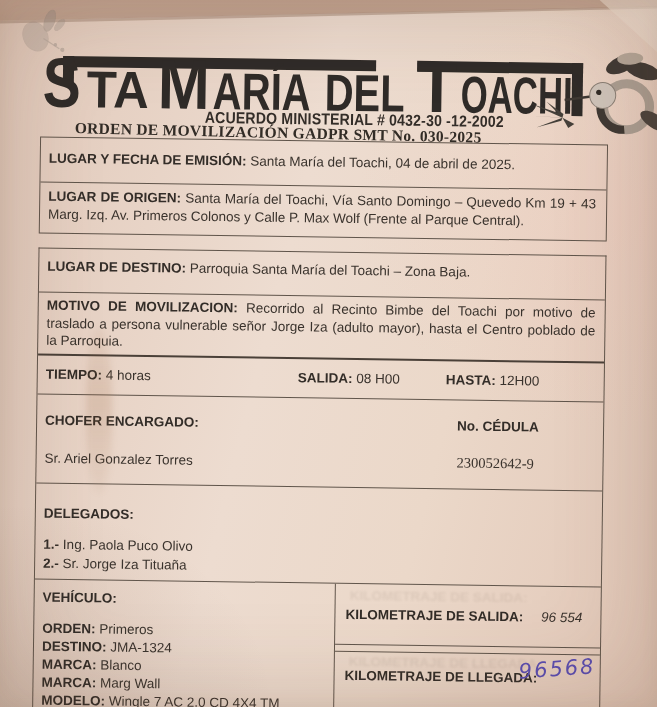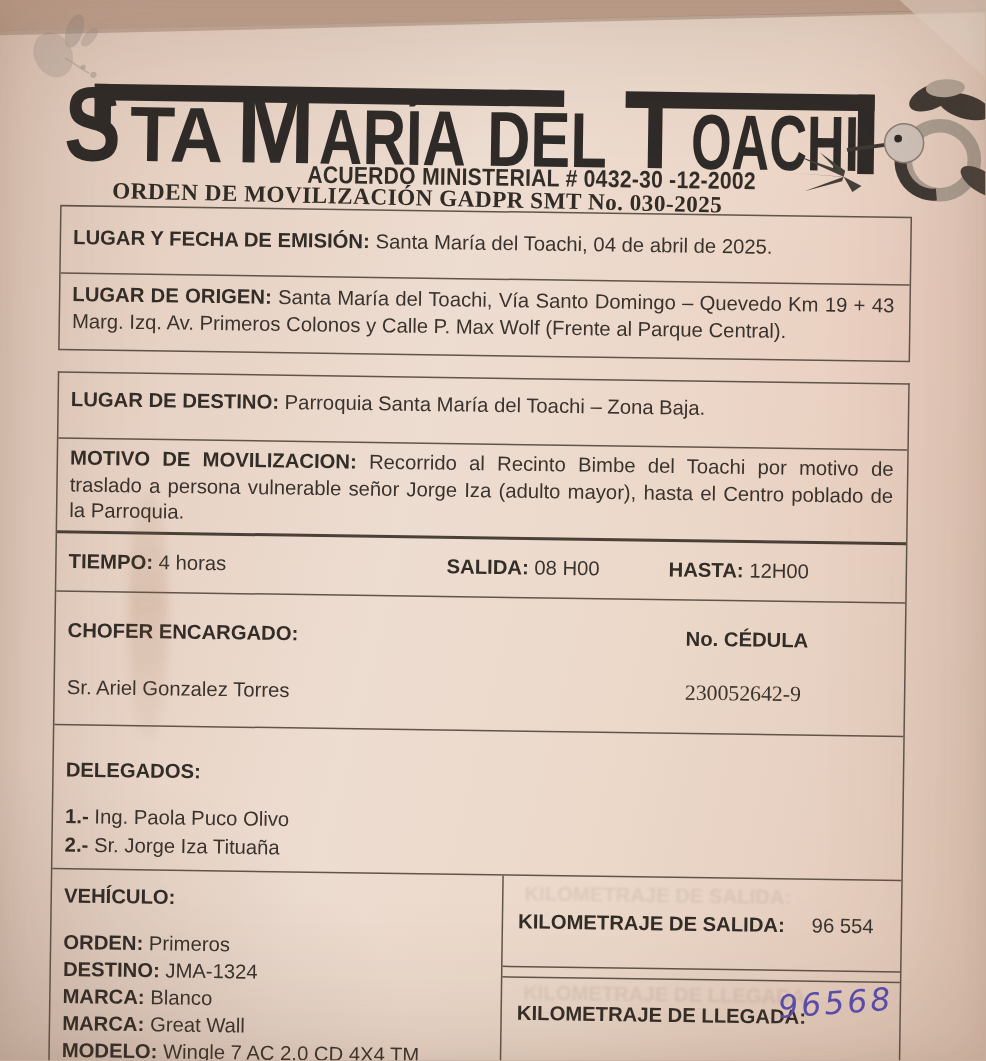--- a/index.html
+++ b/index.html
@@ -78,21 +78,21 @@
   .r-delegados{height:96px;border-top:1px solid #60554b;}
   .deleg-list{position:absolute;left:8px;top:52px;line-height:18.5px;}
   .r-vehiculo{height:154px;border-top:1px solid #60554b;display:flex;}
   .v-left{width:301px;border-right:1px solid #60554b;position:relative;box-sizing:border-box;}
   .v-specs{position:absolute;left:8px;top:40px;line-height:18px;white-space:nowrap;}
   .v-right{flex:1;display:flex;flex-direction:column;position:relative;}
   .k-box{box-sizing:border-box;position:relative;}
   .k-salida{height:61px;border-bottom:1px solid #60554b;display:flex;align-items:center;padding:0 18px 0 10px;}
   .k-gap{height:6px;}
   .k-llegada{flex:1;border-top:1px solid #60554b;padding:16px 10px 0 10px;}
-  .k-value{margin-left:auto;}
+  .k-value{margin-left:auto;font-style:italic;}
   .ghost{position:absolute;left:14px;top:4px;font-weight:bold;color:#5d4c3e;opacity:.10;filter:blur(.8px);white-space:nowrap;}
   .handwriting{
     position:absolute;right:4px;top:2px;
     font-family:"DejaVu Sans",sans-serif;font-style:italic;font-size:21px;
     color:#5a4db0;letter-spacing:2px;transform:rotate(-5deg);
   }
 </style>
 </head>
 <body>
 
@@ -207,21 +207,21 @@
           </div>
         </div>
 
         <div class="row r-vehiculo">
           <div class="v-left">
             <span class="pos b" style="left:8px;top:10px;">VEHÍCULO:</span>
             <div class="v-specs">
               <div><span class="b">ORDEN:</span> <span>Primeros</span></div>
               <div><span class="b">DESTINO:</span> <span>JMA-1324</span></div>
               <div><span class="b">MARCA:</span> <span>Blanco</span></div>
-              <div><span class="b">MARCA:</span> <span>Great Wall</span></div>
+              <div><span class="b">MARCA:</span> <span>Marg Wall</span></div>
               <div><span class="b">MODELO:</span> <span>Wingle 7 AC 2.0 CD 4X4 TM</span></div>
             </div>
           </div>
           <div class="v-right">
             <div class="k-box k-salida">
               <span class="ghost">KILOMETRAJE DE SALIDA:</span>
               <span class="b">KILOMETRAJE DE SALIDA:</span>
               <span class="k-value">96 554</span>
             </div>
             <div class="k-gap"></div>

